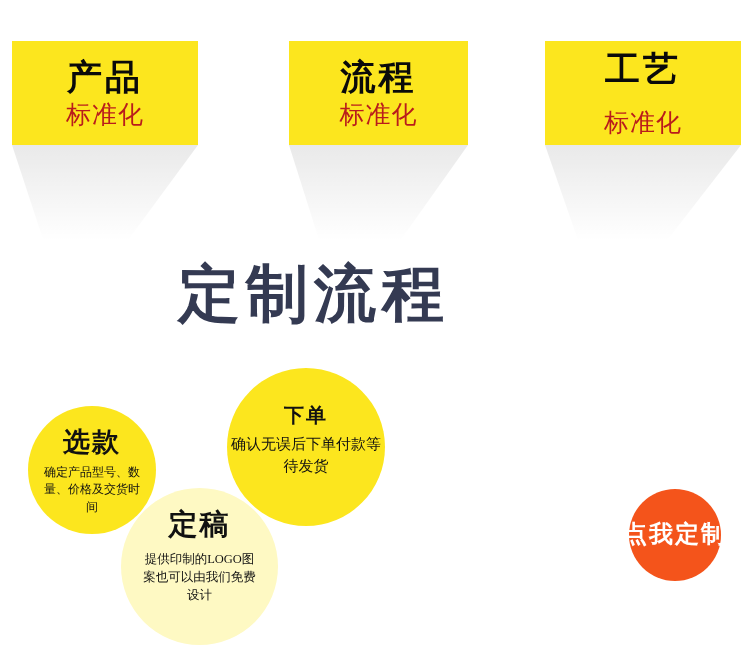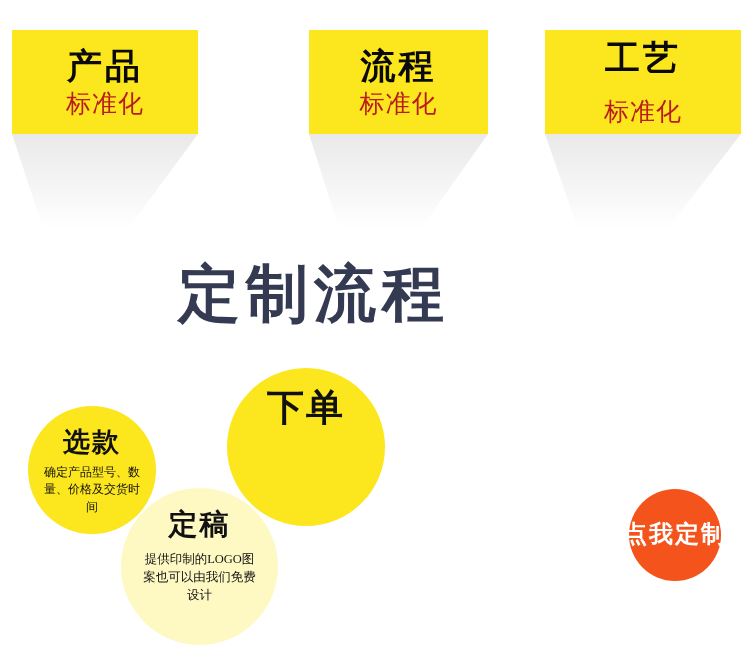--- a/index.html
+++ b/index.html
@@ -21,21 +21,21 @@
   
   .banner-row {
     position: absolute;
     left: 0;
     top: 0;
     width: 750px;
     height: 230px;
   }
   .banner-item {
     position: absolute;
-    top: 30px;
+    top: 41px;
     height: 104px;
   }
   .banner-shadow {
     position: absolute;
     left: 0;
     top: 104px;
     width: 100%;
     height: 96px;
     background: linear-gradient(to bottom, rgba(0,0,0,0.085), rgba(0,0,0,0.0));
     -webkit-clip-path: polygon(0% 0%, 100% 0%, 62% 100%, 17% 100%);
@@ -115,21 +115,21 @@
   
   #circle-1 { left: 28px;  top: 406px; width: 128px; height: 128px; padding-top: 22px; z-index: 2; }
   #circle-1 .circle-title { font-size: 27px; }
   #circle-1 .circle-desc  { font-size: 12px; margin-top: 9px; width: 101px; }
 
   #circle-2 { left: 121px; top: 488px; width: 157px; height: 157px; padding-top: 22px; z-index: 4; }
   #circle-2 .circle-title { font-size: 29px; }
   #circle-2 .circle-desc  { font-size: 12.5px; margin-top: 11px; width: 120px; }
 
   #circle-3 { left: 227px; top: 368px; width: 158px; height: 158px; padding-top: 21px; z-index: 3; }
-  #circle-3 .circle-title { font-size: 37px; }
+  #circle-3 .circle-title { font-size: 20px; margin-top: 16px; }
   #circle-3 .circle-desc  { font-size: 15px; margin-top: 9px; width: 150px; }
 
   #circle-4 { left: 323px; top: 474px; width: 152px; height: 152px; padding-top: 24px; z-index: 5; }
   #circle-4 .circle-title { font-size: 29px; }
   #circle-4 .circle-desc  { font-size: 12.5px; margin-top: 12px; width: 150px; }
 
   #circle-5 { left: 432px; top: 412px; width: 130px; height: 130px; padding-top: 22px; z-index: 2; }
   #circle-5 .circle-title { font-size: 27px; }
   #circle-5 .circle-desc  { font-size: 12px; margin-top: 9px; width: 128px; }
 
@@ -165,21 +165,21 @@
   <div class="banner-row">
 
     <div class="banner-item" id="banner-item-1" style="left:12px; width:186px;">
       <div class="banner-shadow"></div>
       <div class="banner-box" style="background: rgb(252, 230, 30);">
         <div class="banner-title">产品</div>
         <div class="banner-sub">标准化</div>
       </div>
     </div>
 
-    <div class="banner-item" id="banner-item-2" style="left:289px; width:179px;margin-left:20px;">
+    <div class="banner-item" id="banner-item-2" style="left:289px; width:179px;">
       <div class="banner-shadow"></div>
       <div class="banner-box" style="background: rgb(252, 230, 30);">
         <div class="banner-title">流程</div>
         <div class="banner-sub">标准化</div>
       </div>
     </div>
 
     <div class="banner-item" id="banner-item-3" style="left:545px; width:196px;">
       <div class="banner-shadow"></div>
       <div class="banner-box" style="background: rgb(252, 230, 30); gap: 15px;">
@@ -197,20 +197,21 @@
     <div class="circle-desc">确定产品型号、数量、价格及交货时间</div>
   </div>
 
   <div class="circle blue" id="circle-2" style="background: #fef9c3; font-family: Liberation Serif, serif;">
     <div class="circle-title">定稿</div>
     <div class="circle-desc">提供印制的LOGO图案也可以由我们免费设计</div>
   </div>
 
   <div class="circle yellow" id="circle-3" style="background: rgb(252, 230, 30);">
     <div class="circle-title">下单</div>
+    <div class="circle-desc">确认无误后下单付款等待发货</div>
   </div>
 
 
 
   <div id="cta-button" style="background: rgb(244, 84, 27);">
     <div class="cta-line">点我</div>
     <div class="cta-line">定制</div>
   </div>
 
 </div>

